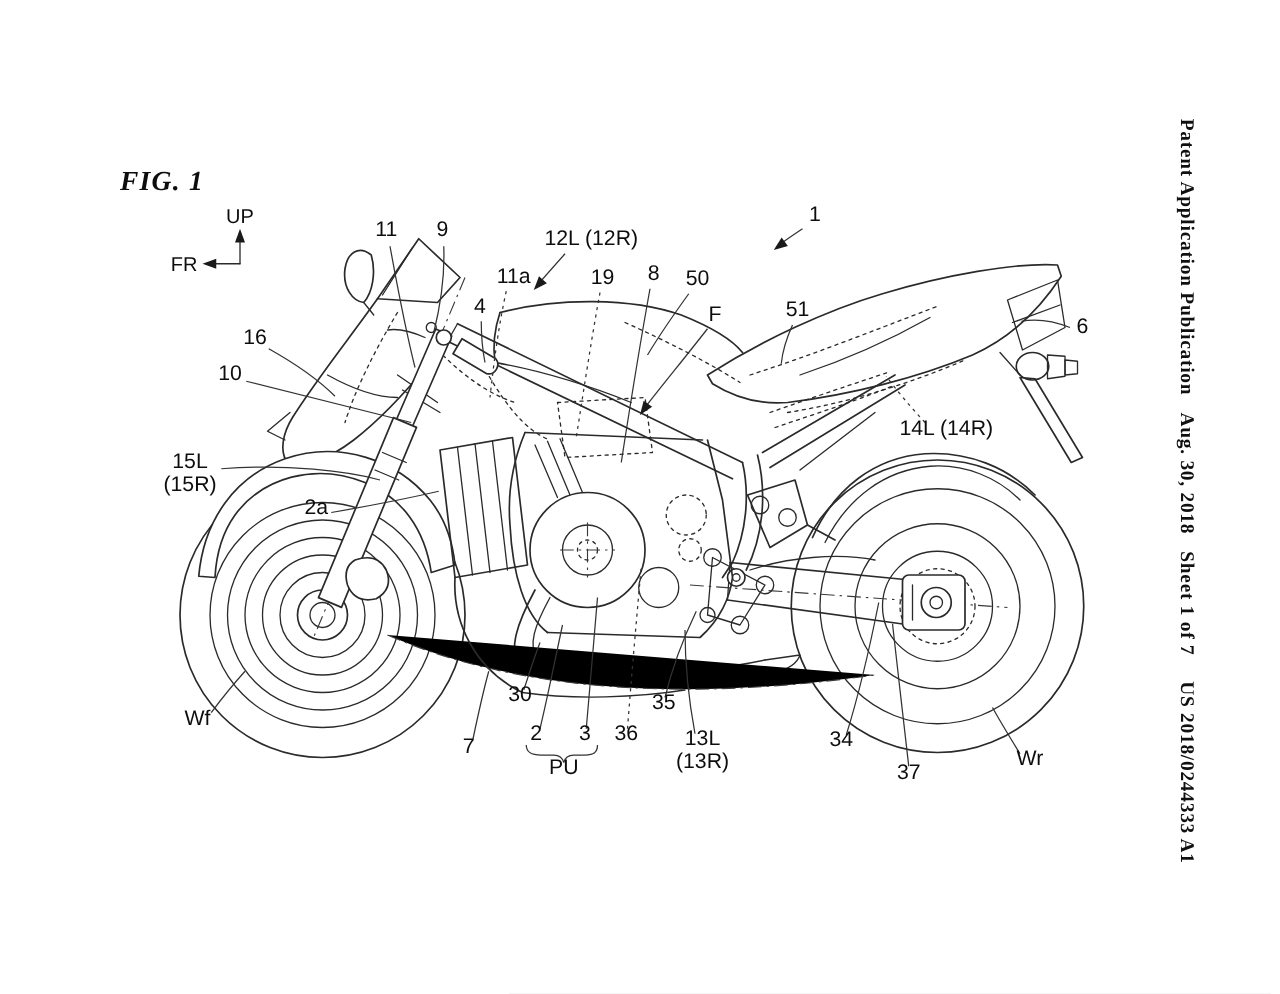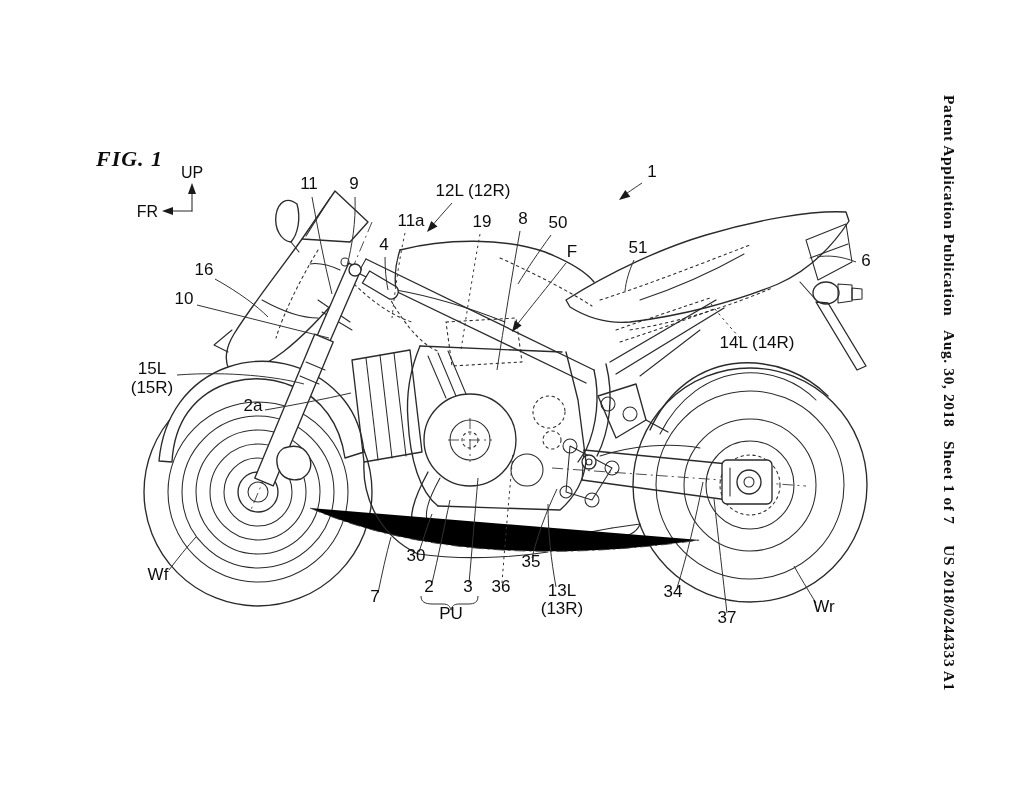--- a/index.html
+++ b/index.html
@@ -7,21 +7,21 @@
         font-family:"Liberation Sans",sans-serif;}
   .vtext{position:absolute;writing-mode:vertical-rl;text-orientation:mixed;
          font-family:"Liberation Serif",serif;font-weight:bold;font-size:15.5px;
          color:#101010;letter-spacing:.6px;white-space:nowrap;}
   #pub-title{top:95px;right:66px;}
   #pub-date{top:330px;right:66px;}
   #pub-sheet{top:441px;right:66px;}
   #pub-num{top:545px;right:66px;}
   .fig-title{position:absolute;left:96px;top:132px;
              font-family:"Liberation Serif",serif;font-style:italic;font-weight:bold;
-             font-size:22px;color:#0d0d0d;letter-spacing:1px;margin-top:14px;}
+             font-size:22px;color:#0d0d0d;letter-spacing:1px;}
   svg{position:absolute;left:0;top:0;}
   .ink{stroke:#2a2a2a;fill:none;stroke-width:1.35;stroke-linecap:round;stroke-linejoin:round;}
   .thin{stroke-width:1.05;}
   .dot{stroke-dasharray:2.5 3.5;stroke-width:1.05;}
   .dashdot{stroke-dasharray:11 4 2 4;stroke-width:0.9;stroke:#3a3a3a;}
   .whitefill{fill:#ffffff;}
   .lead{stroke:#333;fill:none;stroke-width:1;}
   .lead.dotted{stroke-dasharray:2.5 3.5;}
   .lbl{font-family:"Liberation Sans",sans-serif;font-size:17px;fill:#0d0d0d;}
   .axis-lbl{font-family:"Liberation Sans",sans-serif;font-size:16px;fill:#0d0d0d;}

